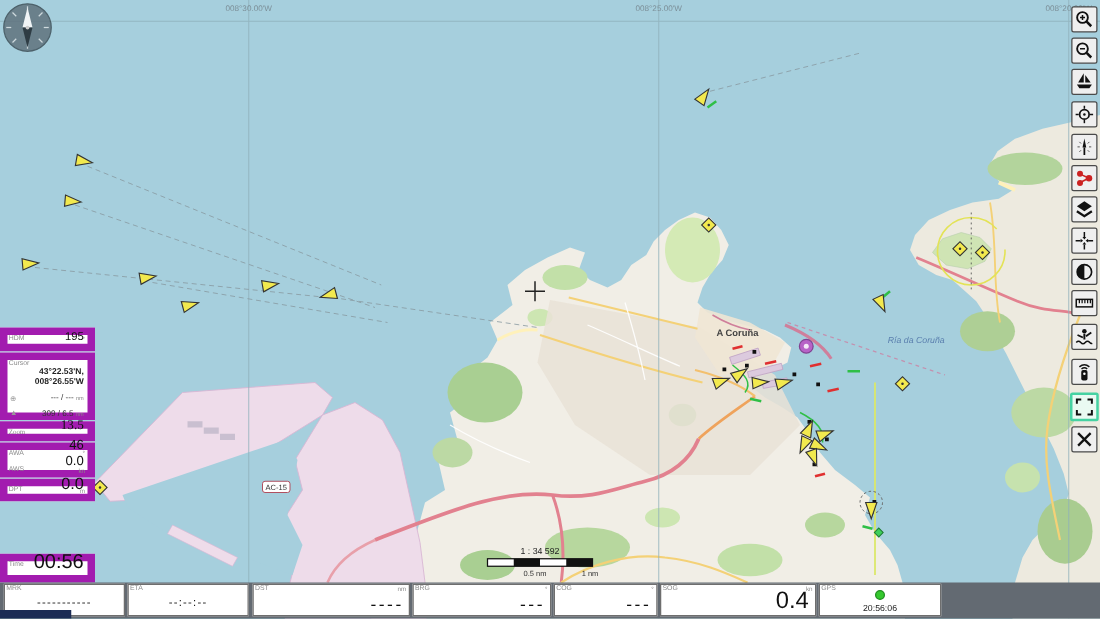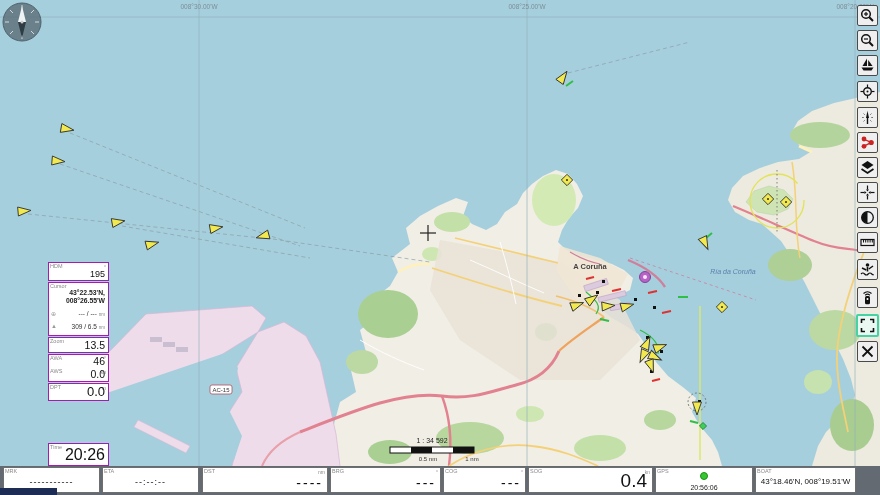--- a/index.html
+++ b/index.html
@@ -1,21 +1,21 @@
 <!DOCTYPE html>
 <html><head>
 <meta charset="utf-8">
 <style>
   html,body{margin:0;padding:0;background:#333;}
   .screen{position:relative;width:880px;height:495px;overflow:hidden;
           font-family:"Liberation Sans",sans-serif;background:#a6cfdd;}
   svg text{font-family:"Liberation Sans",sans-serif;}
 
   
-  .ibox{position:absolute;left:0;width:61px;background:#fff;border:1px solid #a21caf;box-sizing:border-box;margin-left:48px;}
+  .ibox{position:absolute;left:0;width:76px;background:#fff;border:6px solid #a21caf;box-sizing:border-box;}
   .ilabel{position:absolute;top:0;left:1px;font-size:5.5px;color:#8a8a8a;}
   .iunit{position:absolute;top:1px;right:2px;font-size:5px;color:#8a8a8a;}
   .ival{position:absolute;right:3px;bottom:1px;color:#111;}
   .v-md{font-size:9px;} .v-lg{font-size:10.5px;} .v-xl{font-size:13px;} .v-time{font-size:16px;}
   .cur-line{position:absolute;right:3px;font-size:6.8px;font-weight:bold;color:#222;}
   .cur-row{position:absolute;left:2px;right:3px;font-size:6.5px;color:#333;text-align:right;}
   .cur-row .mini{float:left;color:#999;font-size:6px;}
   .cur-row .u{font-size:4.5px;color:#888;}
   .ais-box{background:#6fe3a4;}
   .ais-line{position:absolute;right:3px;font-size:7px;font-weight:bold;color:#0d2e18;}
@@ -310,21 +310,21 @@
     <span class="cur-row" style="top:27px;">
       <span class="mini">⊕</span>
       <span>--- / ---</span> <span class="u">nm</span>
     </span>
     <span class="cur-row" style="top:40px;">
       <span class="mini">▲</span>
       <span>309 / 6.5</span> <span class="u">nm</span>
     </span>
   </div>
 
-  <div class="ibox" style="top:337px;height:16px;">
+  <div class="ibox" style="top:337px;height:16px;font-family:Liberation Serif, serif;">
     <span class="ilabel">Zoom</span>
     <span class="ival v-lg">13.5</span>
   </div>
 
   <div class="ibox" style="top:354px;height:28px;">
     <span class="ilabel" style="top:0;">AWA</span>
     <span class="iunit" style="top:0;">°</span>
     <span class="ival v-lg" style="bottom:14px;">46</span>
     <span class="ilabel" style="top:13px;">AWS</span>
     <span class="iunit" style="top:14px;">kn</span>
@@ -333,21 +333,21 @@
 
   <div class="ibox" style="top:383px;height:18px;">
     <span class="ilabel">DPT</span>
     <span class="iunit">m</span>
     <span class="ival v-xl">0.0</span>
   </div>
 
 
   <div class="ibox" style="top:443px;height:23px;">
     <span class="ilabel">Time</span>
-    <span class="ival v-time">20:26</span>
+    <span class="ival v-time">00:56</span>
   </div>
 
   
   <button class="tool-btn" style="top:5px;">
     <svg width="15" height="15" viewBox="0 0 15 15">
         <circle cx="6" cy="6" r="4.3" fill="none" stroke="#111" stroke-width="1.5"></circle>
         <line x1="9.3" y1="9.3" x2="13" y2="13" stroke="#111" stroke-width="2"></line>
         <line x1="6" y1="4" x2="6" y2="8" stroke="#111" stroke-width="1.2"></line>
         <line x1="4" y1="6" x2="8" y2="6" stroke="#111" stroke-width="1.2"></line>
       </svg>
@@ -499,20 +499,16 @@
     <div class="sbox" style="left:528px;width:125px;">
       <span class="slabel">SOG</span>
       <span class="sunit">kn</span>
       <span class="sv-big">0.4</span>
     </div>
     <div class="sbox" style="left:655px;width:98px;">
       <span class="slabel">GPS</span>
       <span class="gpsdot"></span>
       <span class="gpstime">20:56:06</span>
     </div>
-    <div class="sbox" style="left:755px;width:101px;">
-      <span class="slabel">BOAT</span>
-      <span class="sv-coord">43°18.46'N, 008°19.51'W</span>
-    </div>
     <div class="navy"></div>
   </div>
 
 </div>
 
 </body></html>

